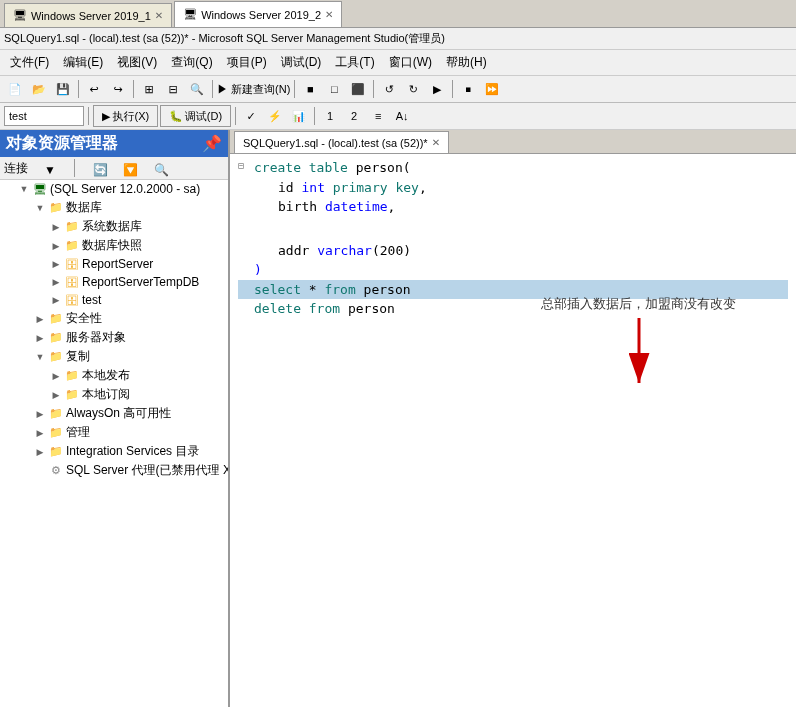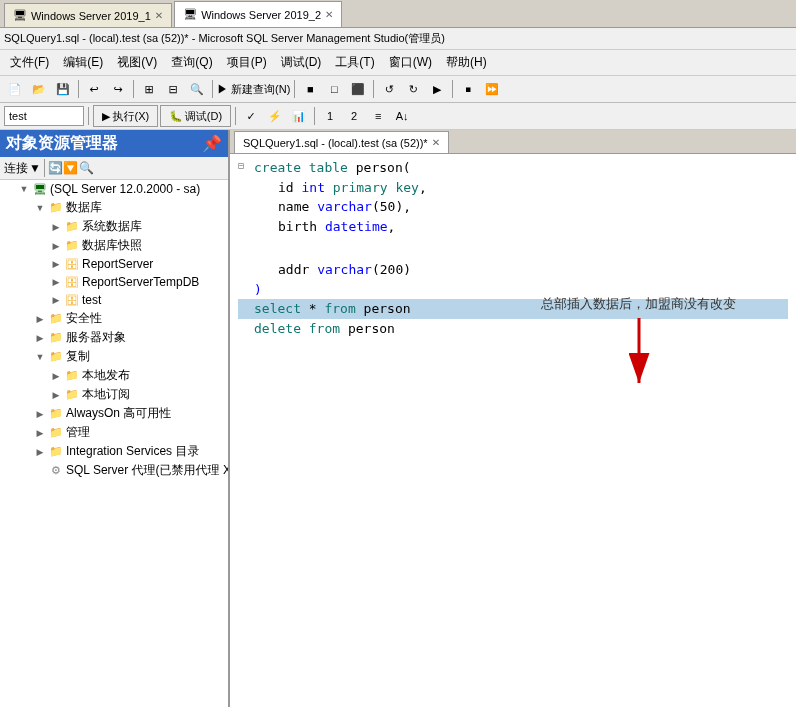--- a/index.html
+++ b/index.html
@@ -50,21 +50,21 @@
     .line-icon { width: 16px; color: #888; font-size: 10px; flex-shrink: 0; }
     .kw { color: #0f766e; }
     .type { color: #0000ff; }
     .selected-line { background: #add8e6; }
     .arrow-annotation { position: absolute; right: 80px; top: 170px; text-align: center; }
 
     
     .icon-db { color: #f0a000; }
     .icon-folder { color: #f0c040; }
     .icon-server { color: #006600; }
-    .connect-bar { display: flex; align-items: center; padding: 2px 4px; background: #f0f0f0; border-bottom: 1px solid #ccc; gap: 1px; font-size: 12px; }
+    .connect-bar { display: flex; align-items: flex-end; padding: 2px 4px; background: #f0f0f0; border-bottom: 1px solid #ccc; gap: 16px; font-size: 12px; }
   </style>
 </head>
 <body>
 
 <div class="tab-bar">
   <div class="tab">
     <span style="font-size:11px;">🖥</span>
     <span>Windows Server 2019_1</span>
     <span class="tab-close">✕</span>
   </div>
@@ -273,21 +273,20 @@
         <span>person(</span>
       </div>
 
       <div class="code-line">
         <span class="line-icon"></span>
         <span style="padding-left:24px;">id&nbsp;<span class="type">int</span>&nbsp;<span class="kw">primary</span>&nbsp;<span class="kw">key</span>,</span>
       </div>
 
       <div class="code-line">
         <span class="line-icon"></span>
-        <span style="padding-left:24px;">name&nbsp;<span class="type">varchar</span>(50),</span>
       </div>
 
       <div class="code-line">
         <span class="line-icon"></span>
         <span style="padding-left:24px;">birth&nbsp;<span class="type">datetime</span>,</span>
       </div>
 
       <div class="code-line">
         <span class="line-icon"></span>
         <span style="padding-left:24px;margin-top:24px;">addr&nbsp;<span class="type">varchar</span>(200)</span>

